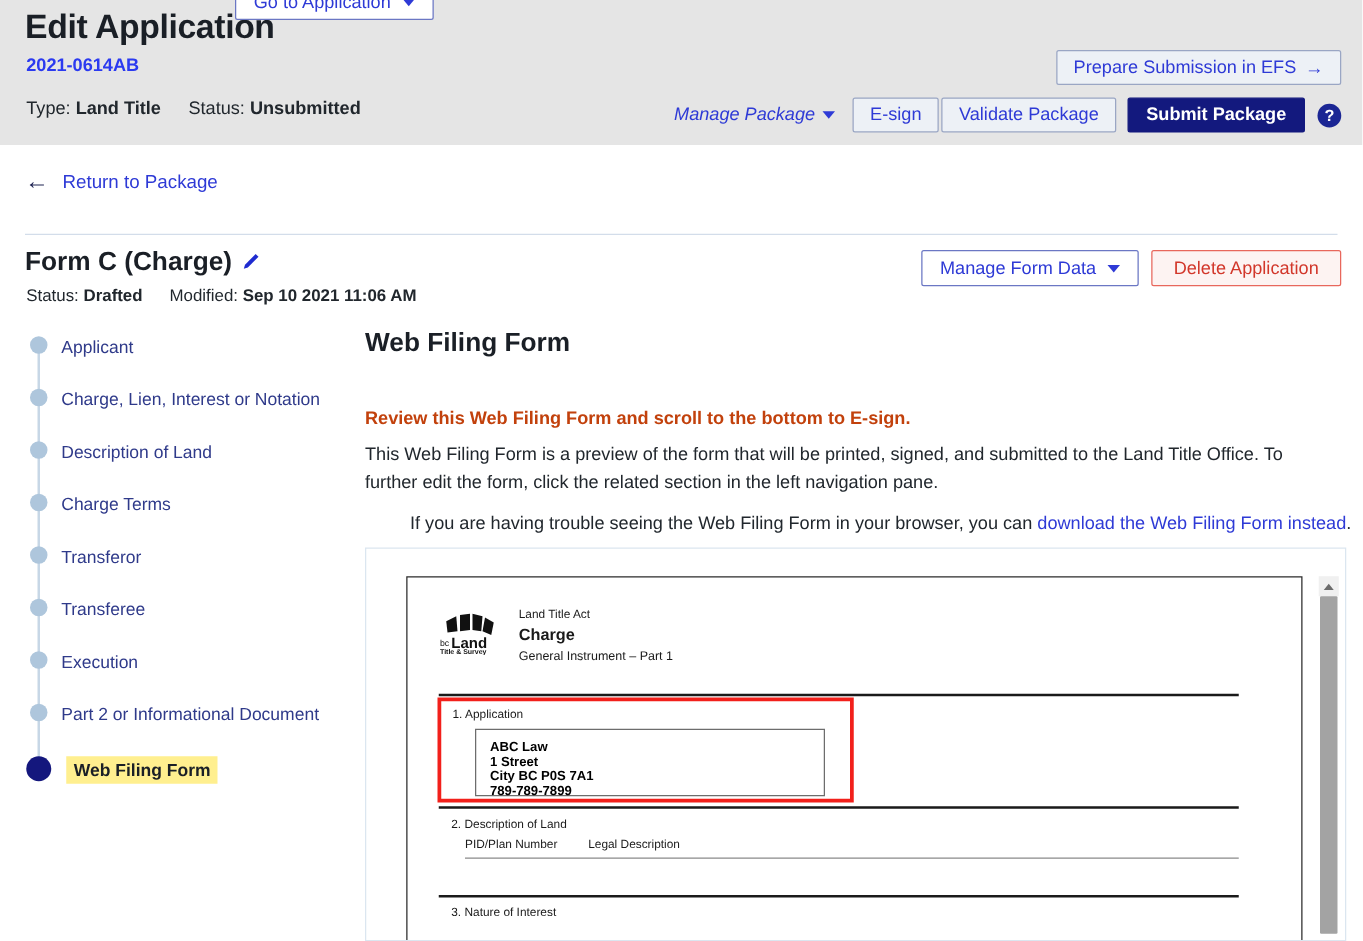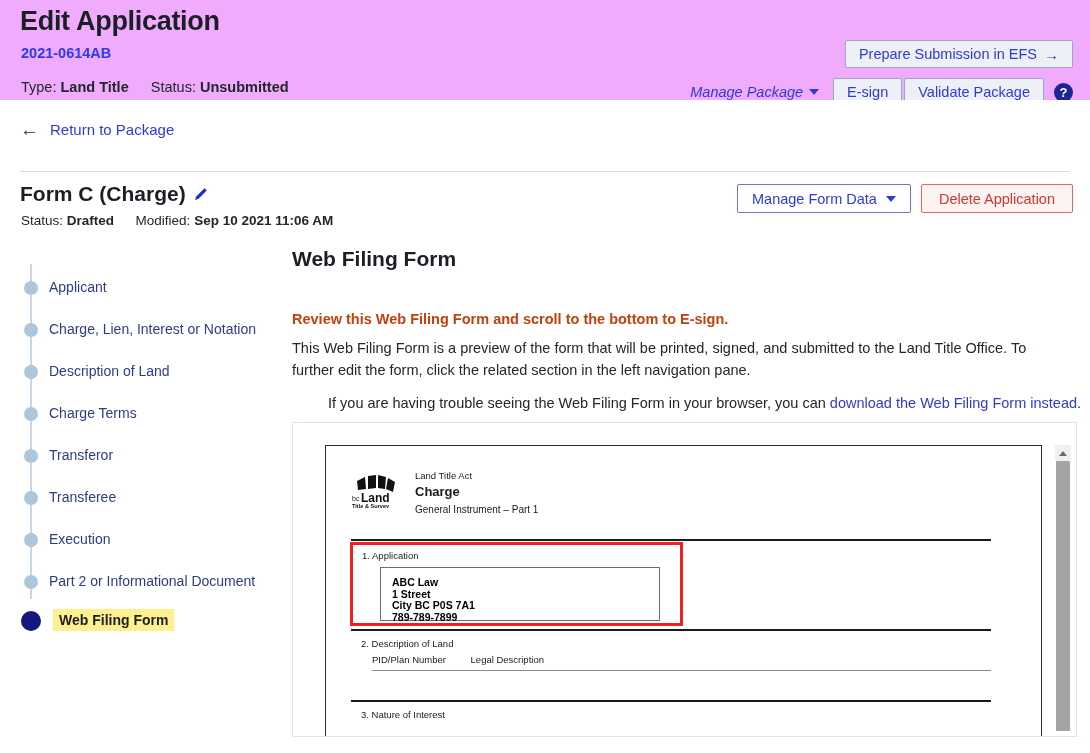--- a/index.html
+++ b/index.html
@@ -9,22 +9,22 @@
     background: #ffffff;
     font-family: "Liberation Sans", sans-serif;
     color: #21272d;
     overflow: hidden;
   }
 
   
   .topband {
     position: relative;
     width: 1090px;
-    height: 100px;
-    background: #f0abfc;
+    height: 116px;
+    background: #e5e5e5;
   }
   .page-title {
     position: absolute;
     left: 20px; top: 6px;
     font-size: 27px;
     font-weight: bold;
     letter-spacing: -0.3px;
     color: #1a1f26;
   }
   .file-number {
@@ -244,21 +244,21 @@
   .step-line {
     position: absolute;
     left: 30px; top: 22px;
     width: 2px;
     height: 335px;
     background: #c7d7e6;
   }
   .step {
     position: relative;
     height: 42px;
-    display: flex; align-items: flex-end;
+    display: flex; align-items: flex-start;
     cursor: pointer;
   }
   .step-dot {
     position: absolute;
     left: 24px;
     width: 14px; height: 14px;
     border-radius: 50%;
     background: #aec6dc;
     z-index: 2;
   }
@@ -449,20 +449,21 @@
     <span class="arrow-right">→</span>
   </div>
 
   <div class="action-row">
     <div class="manage-package">
       <span>Manage Package</span>
       <span class="caret-down"></span>
     </div>
     <button class="btn-outline">E-sign</button>
     <button class="btn-outline">Validate Package</button>
+    <button class="btn-primary">Submit Package</button>
     <div class="help-icon">?</div>
   </div>
 </div>
 
 <div class="navrow">
   <div class="return-link">
     <span class="back-arrow">←</span>
     <span>Return to Package</span>
   </div>
   <div class="goto-btn">

